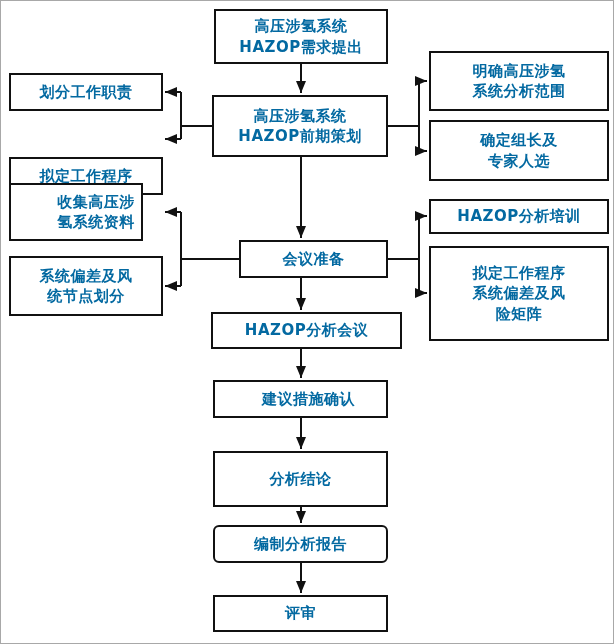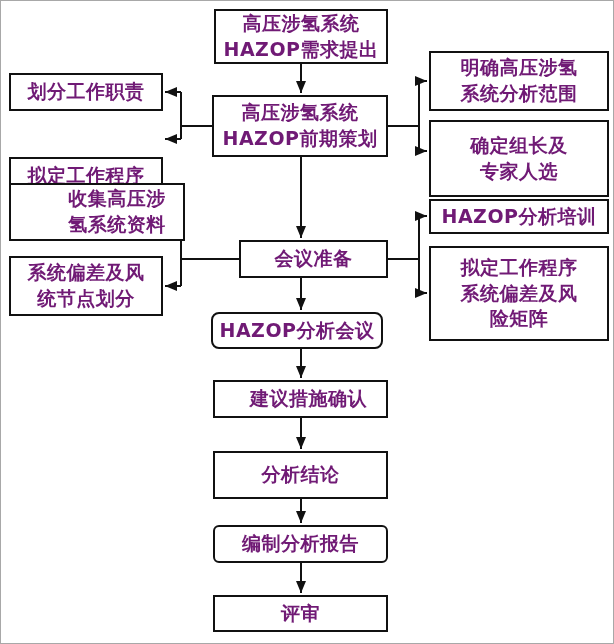--- a/index.html
+++ b/index.html
@@ -19,23 +19,23 @@
     border: 2px solid #111111;
     background: #ffffff;
     display: flex;
     align-items: center;
     justify-content: center;
     text-align: center;
     z-index: 2;
   }
   .box-label {
     white-space: pre-line;
-    font-size: 19px;
+    font-size: 15px;
     font-weight: 700;
-    color: #701a75;
+    color: #0369a1;
     line-height: 1.35;
     letter-spacing: 0.5px;
   }
   svg.connectors {
     position: absolute;
     left: 0; top: 0;
     width: 614px; height: 644px;
     z-index: 1;
   }
   svg.connectors path {
@@ -114,64 +114,64 @@
 
   <div class="box" style="left:211px; top:94px; width:176px; height:62px;">
     <span class="box-label">高压涉氢系统
 HAZOP前期策划</span>
   </div>
 
   <div class="box" style="left:238px; top:239px; width:149px; height:38px;">
     <span class="box-label">会议准备</span>
   </div>
 
-  <div class="box" style="left:210px; top:311px; width:172px; height:37px;border-radius:8px;">
+  <div class="box" style="left:210px; top:311px; width:191px; height:37px;">
     <span class="box-label">HAZOP分析会议</span>
   </div>
 
   <div class="box" style="left:212px; top:379px; width:175px; height:38px;padding-left:16px;">
     <span class="box-label">建议措施确认</span>
   </div>
 
-  <div class="box" style="left:212px; top:450px; width:175px; height:48px;">
+  <div class="box" style="left:212px; top:450px; width:175px; height:56px;">
     <span class="box-label">分析结论</span>
   </div>
 
   <div class="box" style="left:212px; top:524px; width:175px; height:38px;border-radius:6px;">
     <span class="box-label">编制分析报告</span>
   </div>
 
   <div class="box" style="left:212px; top:594px; width:175px; height:37px;">
     <span class="box-label">评审</span>
   </div>
 
   <div class="box" style="left:8px; top:72px; width:154px; height:38px;">
     <span class="box-label">划分工作职责</span>
   </div>
 
   <div class="box" style="left:8px; top:119px; width:154px; height:38px;margin-top:37px;">
     <span class="box-label">拟定工作程序</span>
   </div>
 
-  <div class="box" style="left:8px; top:182px; width:176px; height:58px;padding-left:40px;">
+  <div class="box" style="left:8px; top:182px; width:134px; height:58px;padding-left:40px;">
     <span class="box-label">收集高压涉
 氢系统资料</span>
   </div>
 
   <div class="box" style="left:8px; top:255px; width:154px; height:60px;">
     <span class="box-label">系统偏差及风
 统节点划分</span>
   </div>
 
   <div class="box" style="left:428px; top:50px; width:180px; height:60px;">
     <span class="box-label">明确高压涉氢
 系统分析范围</span>
   </div>
 
-  <div class="box" style="left:428px; top:119px; width:180px; height:77px;">
+  <div class="box" style="left:428px; top:119px; width:180px; height:61px;">
     <span class="box-label">确定组长及
 专家人选</span>
   </div>
 
   <div class="box" style="left:428px; top:198px; width:180px; height:35px;">
     <span class="box-label">HAZOP分析培训</span>
   </div>
 
   <div class="box" style="left:428px; top:245px; width:180px; height:95px;">
     <span class="box-label">拟定工作程序

